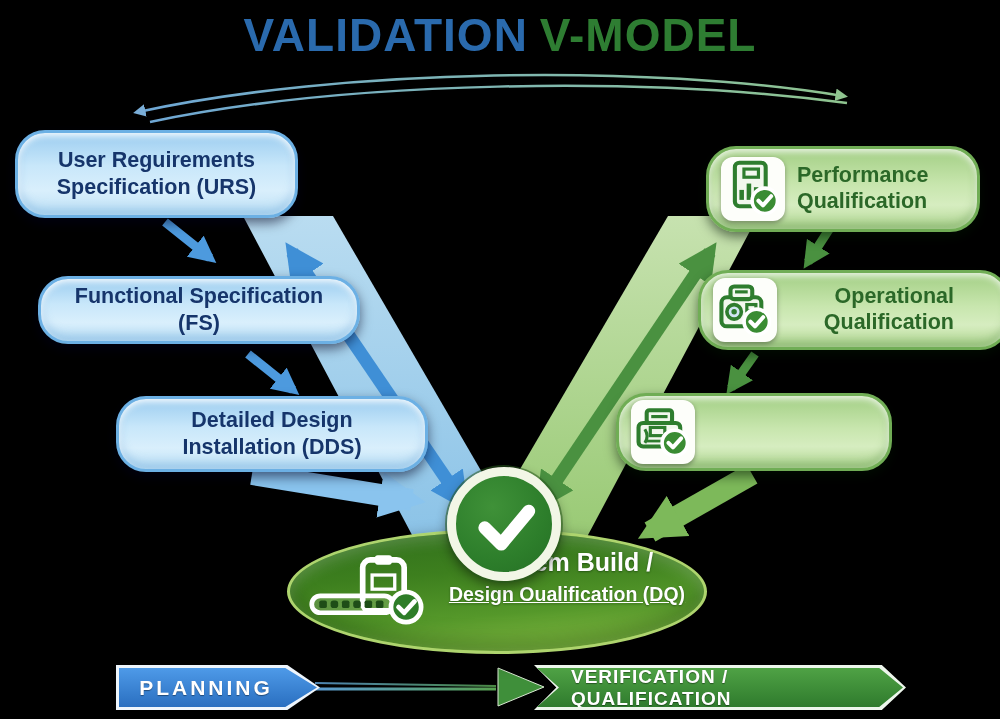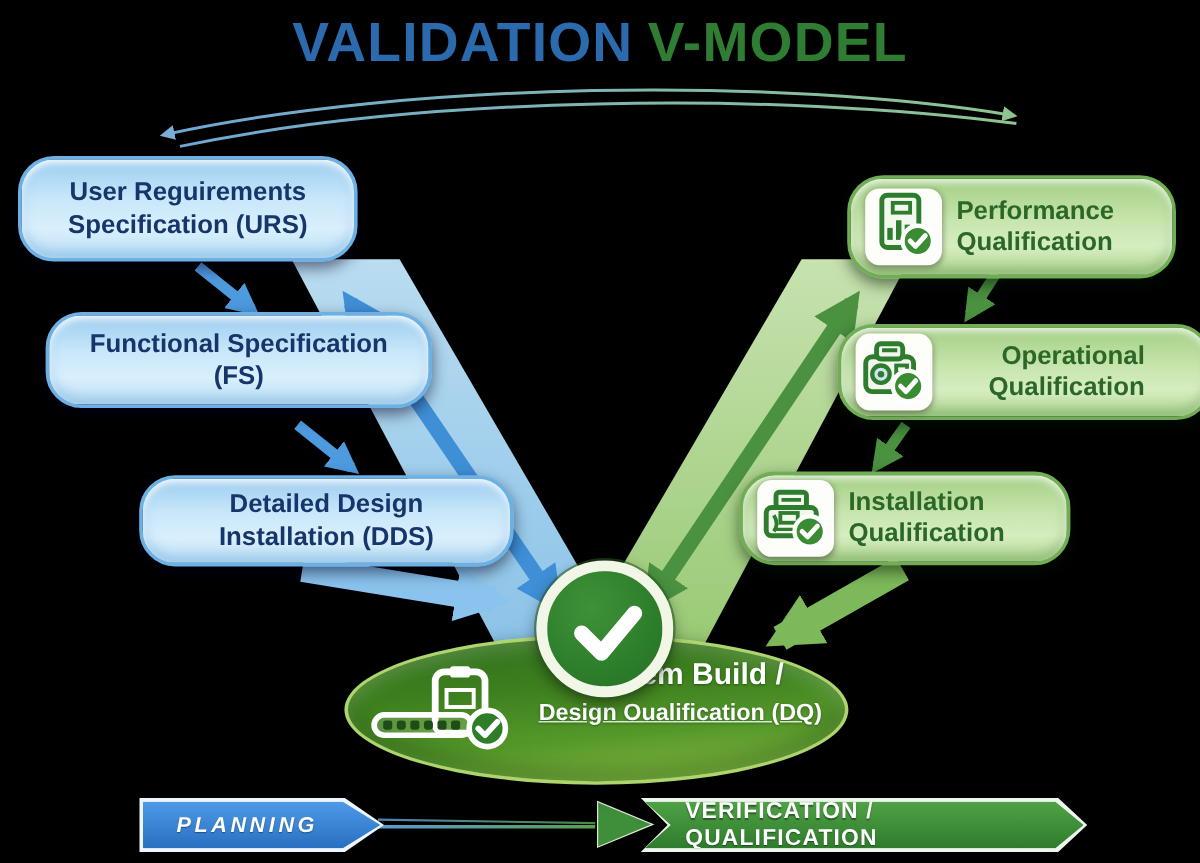--- a/index.html
+++ b/index.html
@@ -14,21 +14,21 @@
   .t-blue{color:#2a6aad;margin-right:12px;}
   .t-green{color:#2e7d32;}
 
   
   .lbox{position:absolute;z-index:3;border-radius:30px;border:3px solid #6cb0e4;
         background:linear-gradient(180deg,#9ccdf0 0%,#c8e7fa 40%,#d9effc 70%,#bfe2f6 100%);
         box-shadow:inset 0 3px 6px rgba(255,255,255,.9),inset 0 -6px 10px rgba(80,150,210,.35),0 5px 12px rgba(0,0,30,.55);
         display:flex;align-items:center;justify-content:center;text-align:center;
         color:#16356b;font-weight:bold;font-size:21.5px;line-height:1.25;padding:10px 18px;box-sizing:border-box;}
   .lbox1{left:15px;top:130px;width:283px;height:88px;}
-  .lbox2{left:38px;top:260px;width:322px;height:80px;}
+  .lbox2{left:38px;top:276px;width:322px;height:68px;}
   .lbox3{left:116px;top:396px;width:312px;height:76px;}
 
   
   .rbox{position:absolute;z-index:3;border-radius:30px;border:3px solid #70ad55;
         background:linear-gradient(180deg,#a3cf85 0%,#c8e6ae 45%,#d6edc0 70%,#b4d996 100%);
         box-shadow:inset 0 3px 6px rgba(255,255,255,.8),inset 0 -6px 10px rgba(70,130,50,.35),0 5px 12px rgba(0,20,0,.55);
         color:#2b6828;font-weight:bold;font-size:21.5px;line-height:1.2;box-sizing:border-box;}
   .rbox1{left:706px;top:134px;width:274px;height:86px;margin-top:12px;}
   .rbox2{left:698px;top:270px;width:312px;height:80px;text-align:right;}
   .rbox3{left:616px;top:393px;width:276px;height:78px;}
@@ -57,21 +57,21 @@
 
   
   .banner{position:absolute;z-index:3;}
   .b-shape{position:absolute;inset:0;}
   .b-inner{position:absolute;inset:3px;display:flex;align-items:center;justify-content:center;
         color:#fff;font-weight:bold;text-shadow:0 1px 1px rgba(0,0,0,.4);}
   .planning{left:116px;top:665px;width:204px;height:45px;}
   .planning .b-shape{background:#eef5fc;clip-path:polygon(0 0,84% 0,100% 50%,84% 100%,0 100%);}
   .planning .b-inner{background:linear-gradient(180deg,#4e9ae8 0%,#2a6fc0 100%);
         clip-path:polygon(0 0,84% 0,100% 50%,84% 100%,0 100%);
-        padding-right:24px;font-size:18px;letter-spacing:3px;font-style:italic;}
+        padding-right:24px;font-size:21px;letter-spacing:3px;}
   .verification{left:534px;top:665px;width:372px;height:45px;}
   .verification .b-shape{background:#edf6ec;clip-path:polygon(0 0,93.5% 0,100% 50%,93.5% 100%,0 100%,6% 50%);}
   .verification .b-inner{background:linear-gradient(180deg,#4fa245 0%,#2f7b2d 100%);
         clip-path:polygon(0 0,93.5% 0,100% 50%,93.5% 100%,0 100%,6% 50%);
         padding-left:34px;padding-right:24px;font-size:19px;letter-spacing:1px;}
 </style>
 </head>
 <body>
 
 <div class="stage">
@@ -194,21 +194,20 @@
         <rect x="5" y="22" width="46" height="26" rx="5" fill="#f2f8ee" stroke="#2e7d2e" stroke-width="4.5"></rect>
         <rect x="14" y="8" width="28" height="14" rx="3" fill="#f2f8ee" stroke="#2e7d2e" stroke-width="4.5"></rect>
         <line x1="19" y1="15" x2="37" y2="15" stroke="#2e7d2e" stroke-width="3.5"></line>
         <path d="M12 29 q5 8 0 15" stroke="#2e7d2e" stroke-width="3.5" fill="none"></path>
         <rect x="18" y="27" width="16" height="9" fill="none" stroke="#2e7d2e" stroke-width="3.5"></rect>
         <line x1="14" y1="42" x2="32" y2="42" stroke="#2e7d2e" stroke-width="3"></line>
         <circle cx="45" cy="44" r="14" fill="#3a8c33" stroke="#fff" stroke-width="4"></circle>
         <path d="M38 44 l5 5 l9 -10" stroke="#fff" stroke-width="4.5" fill="none" stroke-linecap="round" stroke-linejoin="round"></path>
       </svg>
     </span>
-    <span class="rlabel">Installation Qualification</span>
   </div>
 
   <div class="ellipse">
     <span class="dq-icon">
       <svg viewBox="0 0 140 80" width="132" height="76">
         <rect x="58" y="6" width="44" height="54" rx="8" fill="none" stroke="#fff" stroke-width="6"></rect>
         <rect x="71" y="1" width="18" height="10" rx="3" fill="#fff"></rect>
         <rect x="68" y="22" width="24" height="15" fill="none" stroke="#fff" stroke-width="3.5"></rect>
         <rect x="4" y="44" width="86" height="18" rx="9" fill="rgba(255,255,255,0.15)" stroke="#fff" stroke-width="5"></rect>
         <rect x="12" y="49" width="8" height="8" rx="2" fill="#1e4d17"></rect>

